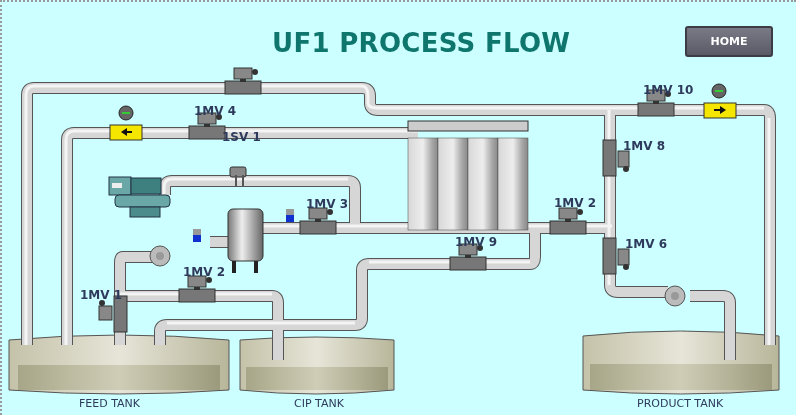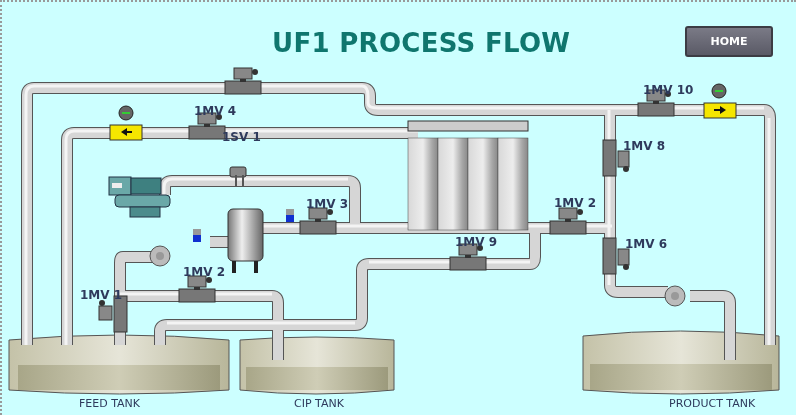--- a/index.html
+++ b/index.html
@@ -237,13 +237,13 @@
 <div class="lbl" style="left:183px;top:265px;">1MV 2</div>
 <div class="lbl" style="left:80px;top:288px;">1MV 1</div>
 <div class="lbl" style="left:455px;top:235px;">1MV 9</div>
 <div class="lbl" style="left:554px;top:196px;">1MV 2</div>
 <div class="lbl" style="left:623px;top:139px;">1MV 8</div>
 <div class="lbl" style="left:625px;top:237px;">1MV 6</div>
 <div class="lbl" style="left:643px;top:83px;">1MV 10</div>
 
 <div class="tank-lbl" style="left:79px;top:397px;">FEED TANK</div>
 <div class="tank-lbl" style="left:286px;top:397px;margin-left:8px;">CIP TANK</div>
-<div class="tank-lbl" style="left:637px;top:397px;margin-left:32px;">PRODUCT TANK</div>
+<div class="tank-lbl" style="left:637px;top:397px;">PRODUCT TANK</div>
 
 </body></html>

